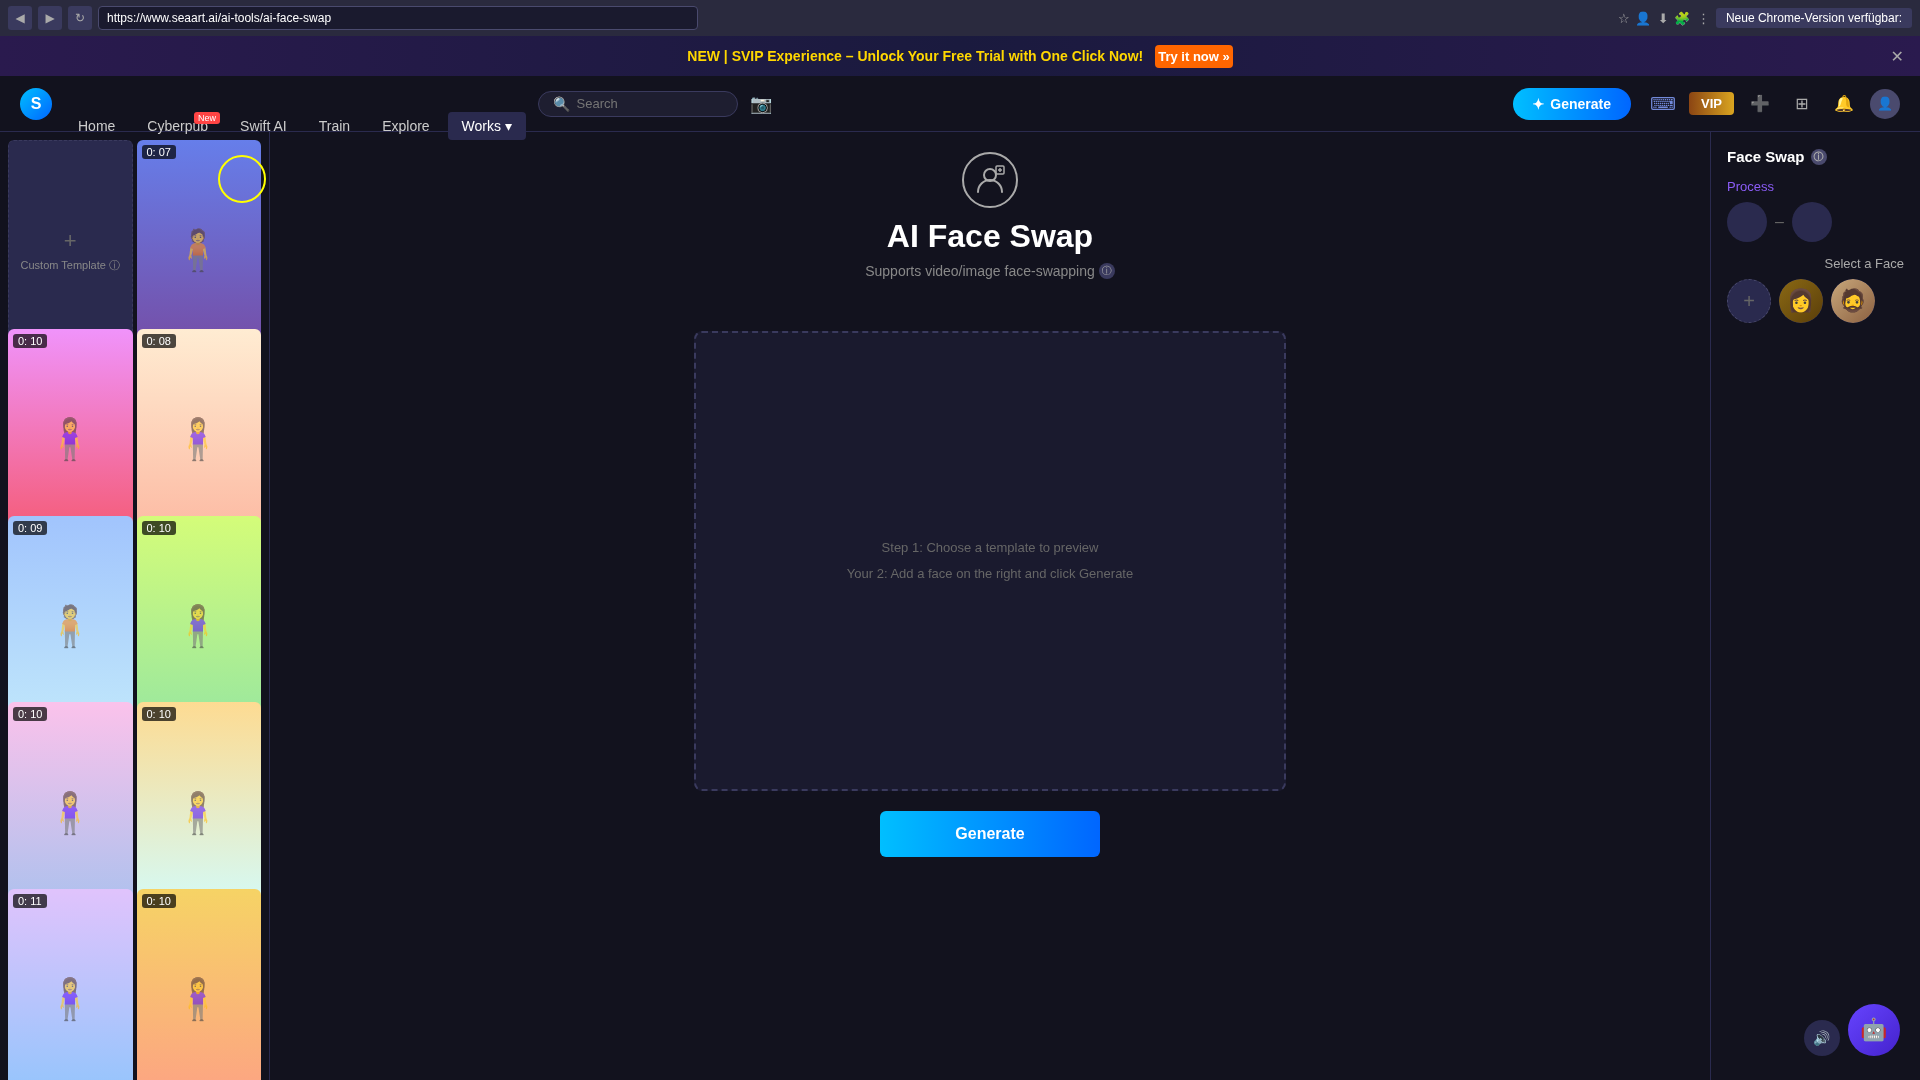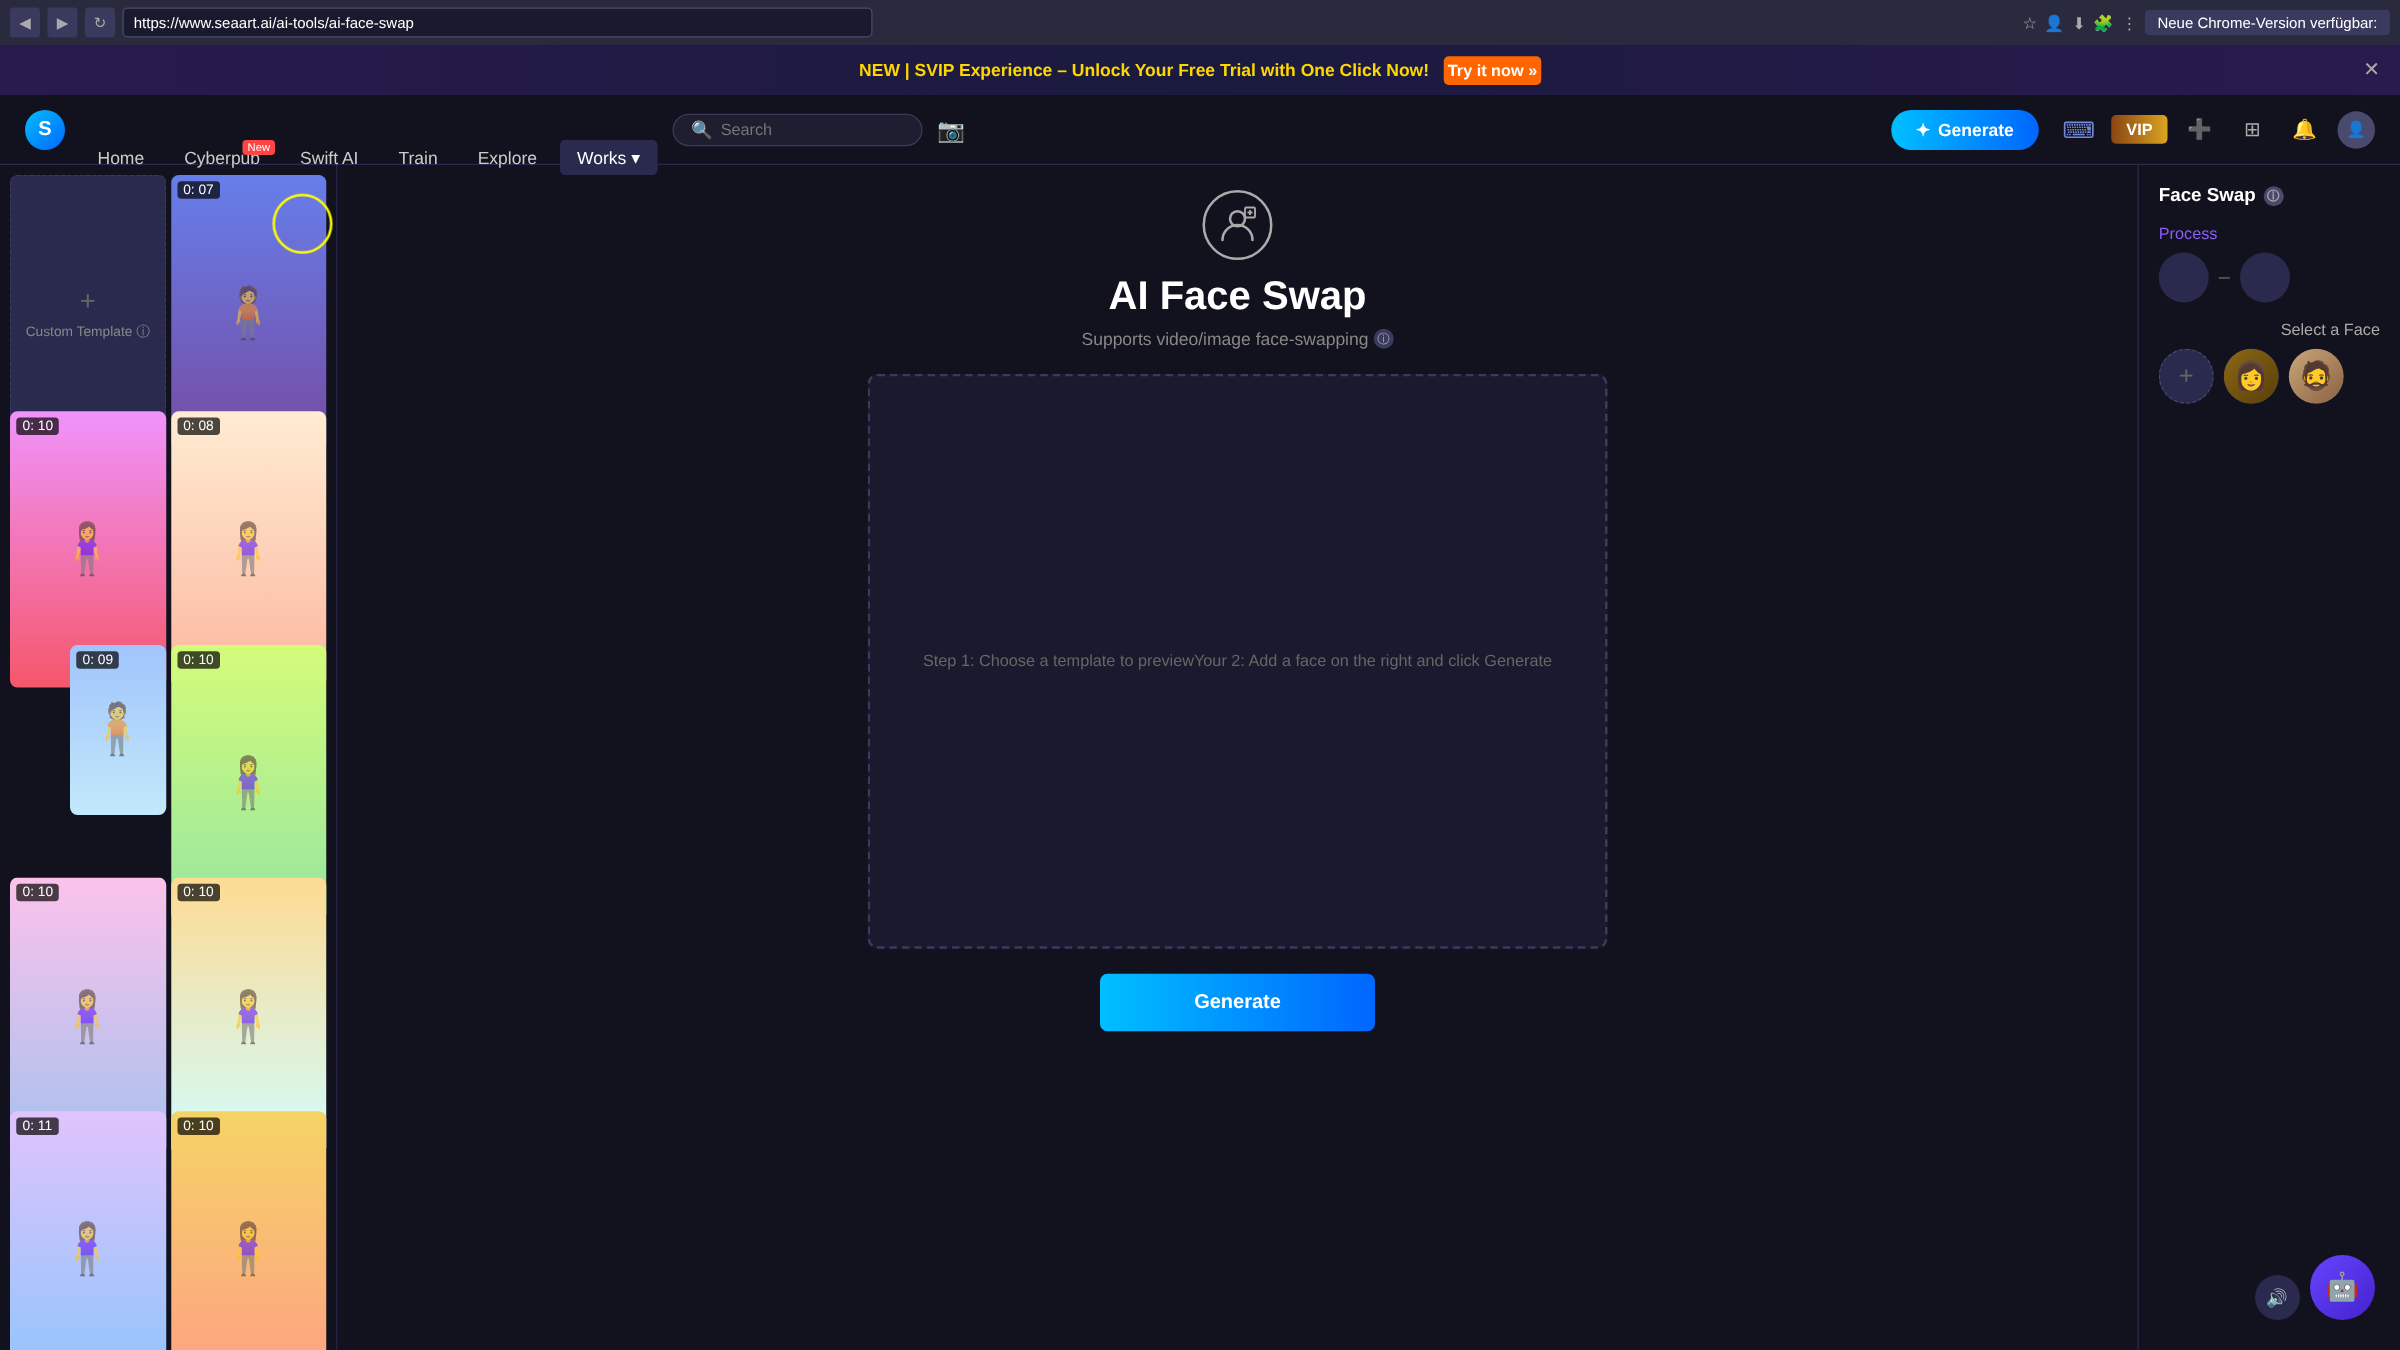--- a/index.html
+++ b/index.html
@@ -288,27 +288,28 @@
       margin-bottom: 20px;
       display: flex; align-items: center; gap: 4px;
     }
     .preview-area {
       width: 592px;
       height: 460px;
       border: 2px dashed #3a3a5e;
       border-radius: 8px;
       background: #1a1a2e;
       display: flex;
-      flex-direction: row;
+      flex-direction: column;
       align-items: center;
       justify-content: center;
       color: #666;
       font-size: 13px;
       text-align: center;
       line-height: 2;
+      margin-top: 32px;
     }
     .main-generate-btn {
       margin-top: 20px;
       width: 220px;
       height: 46px;
       background: linear-gradient(90deg, #00bfff, #0066ff);
       color: #fff;
       border: none;
       border-radius: 6px;
       font-size: 16px;
@@ -404,21 +405,21 @@
       border-radius: 50%;
       display: flex; align-items: center; justify-content: center;
       font-size: 14px; color: #aaa; cursor: pointer;
       z-index: 9999;
     }
 
     
     .vid-thumb-1 { background: linear-gradient(180deg, #667eea 0%, #764ba2 100%); }
     .vid-thumb-2 { background: linear-gradient(180deg, #f093fb 0%, #f5576c 100%); }
     .vid-thumb-3 { background: linear-gradient(180deg, #ffecd2 0%, #fcb69f 100%); }
-    .vid-thumb-4 { background: linear-gradient(180deg, #a1c4fd 0%, #c2e9fb 100%); margin-left: 48px; }
+    .vid-thumb-4 { background: linear-gradient(180deg, #a1c4fd 0%, #c2e9fb 100%); }
     .vid-thumb-5 { background: linear-gradient(180deg, #d4fc79 0%, #96e6a1 100%); }
     .vid-thumb-6 { background: linear-gradient(180deg, #fbc2eb 0%, #a6c1ee 100%); }
     .vid-thumb-7 { background: linear-gradient(180deg, #fddb92 0%, #d1fdff 100%); }
     .vid-thumb-8 { background: linear-gradient(180deg, #e0c3fc 0%, #8ec5fc 100%); }
     .vid-thumb-9 { background: linear-gradient(180deg, #f6d365 0%, #fda085 100%); }
 
     .face-1 {
       width: 40px; height: 40px;
       background: linear-gradient(135deg, #8B6914, #5a3e0a);
       border-radius: 50%;

